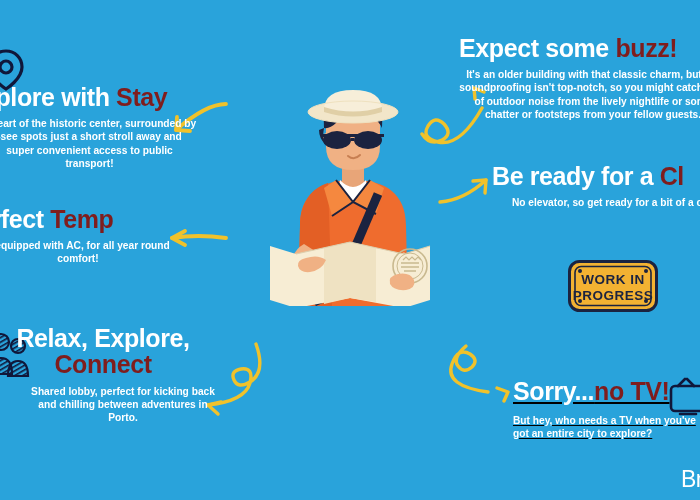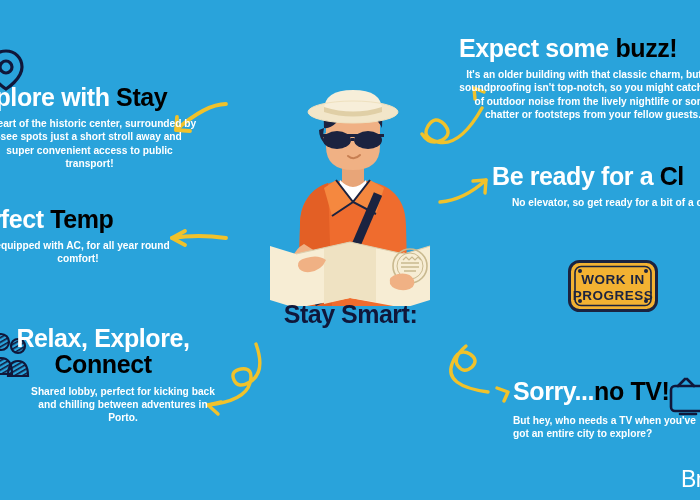--- a/index.html
+++ b/index.html
@@ -14,37 +14,37 @@
   .blk { position:absolute; }
 
   .hdl {
     font-size:25px;
     font-weight:bold;
     line-height:1.04;
     letter-spacing:-0.4px;
     white-space:nowrap;
   }
   .hdl .w { color:#ffffff;text-align:right; }
-  .hdl .d { color:#000000; }
+  .hdl .d { color:#7f1d1d; }
 
   .body {
     font-size:10.2px;
     font-weight:bold;
     line-height:1.30;
     color:#ffffff;
   }
 
   
   #b-expect   { left:459px; top:35px; }
   #b-expect .body { width:268px; text-align:center; margin-top:7px; }
 
   #b-climb    { left:492px; top:163px; }
   #b-climb .body { width:230px; text-align:center; margin-top:7px; white-space:nowrap; }
 
-  #b-sorry    { left:513px; top:378px; }
+  #b-sorry    { left:513px; top:378px;text-decoration:underline; }
   #b-sorry .body { width:188px; margin-top:10px; }
 
   #b-explore  { left:-18px; top:84px; }
   #b-explore .body { width:215px; text-align:center; margin-top:7px; }
 
   #b-temp     { left:-22px; top:206px; }
   #b-temp .body { width:200px; text-align:center; margin-top:7px; }
 
   #b-relax    { left:-12px; top:325px; width:230px; text-align:center; }
   #b-relax .hdl { white-space:normal; line-height:1.05; }
@@ -267,18 +267,17 @@
     <div class="hdl"><span class="w">erfect </span><span class="d">Temp</span></div>
     <div class="body">it equipped with AC, for all year round comfort!</div>
   </div>
 
   <div class="blk" id="b-relax">
     <div class="hdl"><span class="w">Relax, Explore,</span> <span class="d">Connect</span></div>
     <div class="body">Shared lobby, perfect for kicking back and chilling between adventures in Porto.</div>
   </div>
 
   <div class="blk" id="b-center">
-    <div class="ttl">Stay Smart:</div>
   </div>
 
   <div id="brand">Bn</div>
 
 </div>
 
 </body></html>

